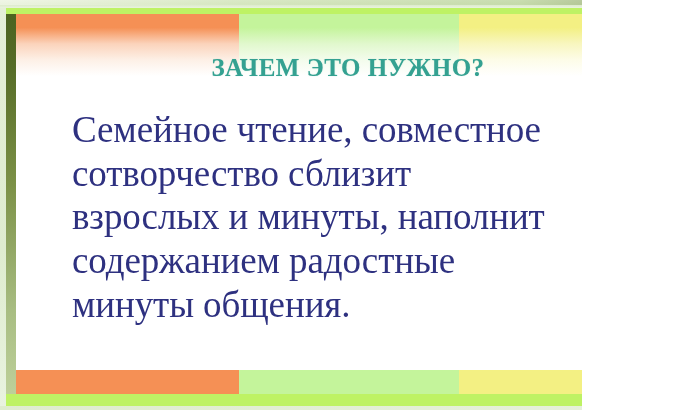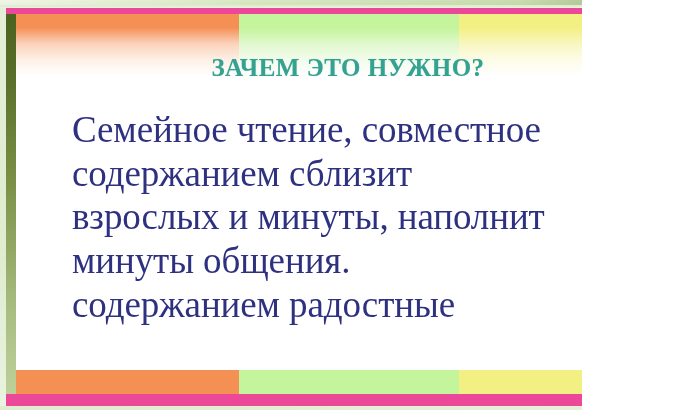--- a/index.html
+++ b/index.html
@@ -5,21 +5,21 @@
   html, body {
     margin: 0;
     padding: 0;
     background: #ffffff;
   }
   #slide {
     position: relative;
     width: 582px;
     height: 410px;
     overflow: hidden;
-    background: #ec4899;
+    background: #bef264;
     font-family: "Liberation Serif", "DejaVu Serif", serif;
   }
 
   
   .frame-top {
     position: absolute;
     left: 0; top: 0;
     width: 694px; height: 8px;
     background: linear-gradient(to bottom, #ffffff 0%, #d7e7c3 45%, #e9f2de 100%);
   }
@@ -148,24 +148,24 @@
     <div class="band-row top">
       <div class="band orange"></div>
       <div class="band green"></div>
       <div class="band yellow"></div>
     </div>
 
     <div class="title">ЗАЧЕМ ЭТО НУЖНО?</div>
 
     <div class="body-block">
       <div class="body-line">Семейное чтение, совместное</div>
-      <div class="body-line">содержанием сблизит</div>
+      <div class="body-line">сотворчество сблизит</div>
       <div class="body-line">взрослых и минуты, наполнит</div>
+      <div class="body-line">содержанием радостные</div>
       <div class="body-line">минуты общения.</div>
-      <div class="body-line">содержанием радостные</div>
     </div>
 
     <svg class="mascot" viewBox="0 0 46 44" xmlns="http://www.w3.org/2000/svg">
 
       <g transform="rotate(-12 16 22)">
         <rect x="6" y="6" width="13" height="28" fill="#f2c542"></rect>
         <rect x="6" y="6" width="4.5" height="28" fill="#f8dc7a"></rect>
         <rect x="14.5" y="6" width="4.5" height="28" fill="#d9a525"></rect>
 
         <polygon points="6,34 19,34 12.5,42" fill="#f0ddb8"></polygon>

